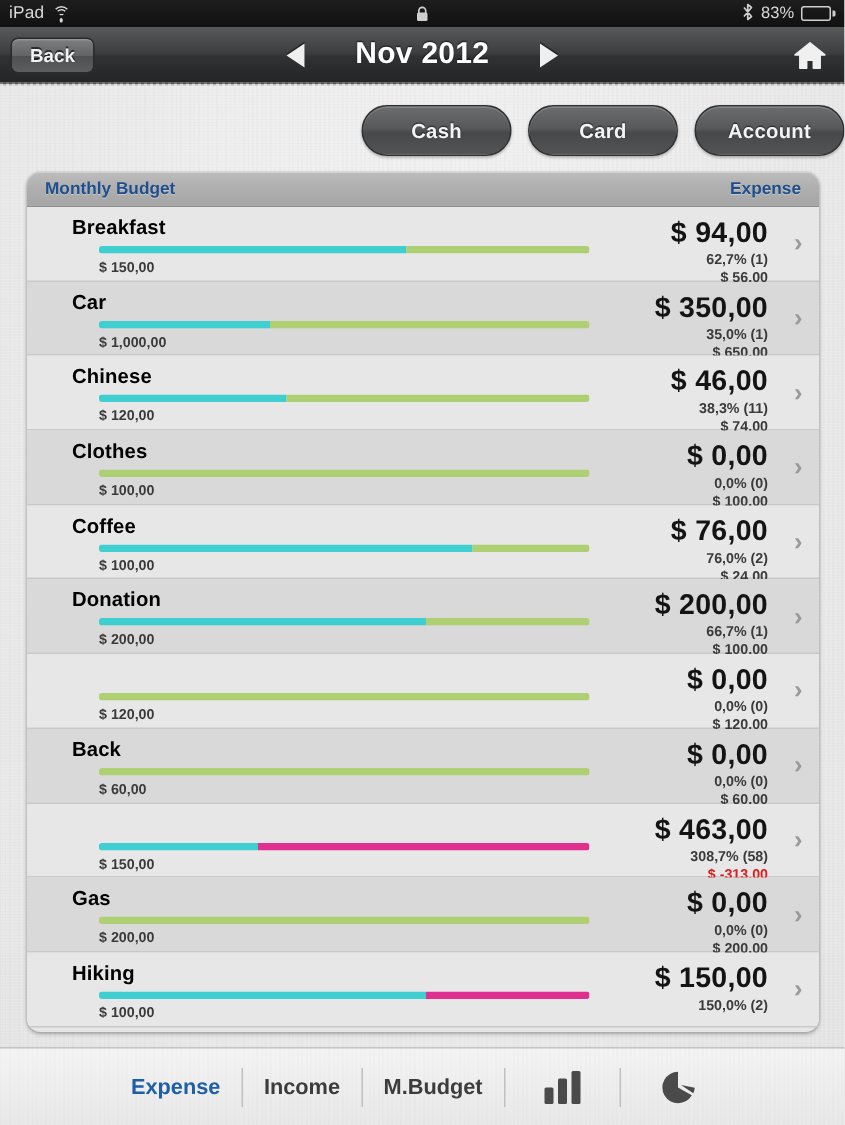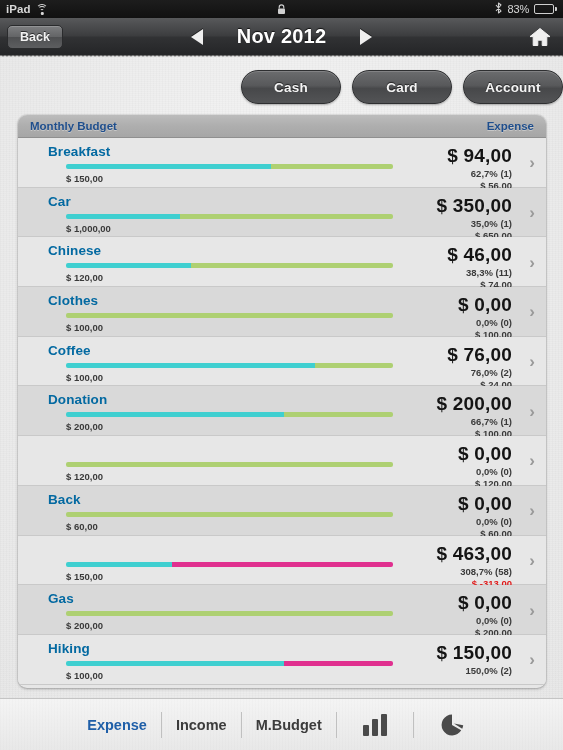--- a/index.html
+++ b/index.html
@@ -18,21 +18,21 @@
       repeating-linear-gradient(90deg, rgba(0,0,0,0.015) 0px, rgba(0,0,0,0.015) 1px, rgba(255,255,255,0.025) 1px, rgba(255,255,255,0.025) 3px),
       radial-gradient(ellipse at 50% 40%, #f6f6f6 0%, #e6e6e6 100%);
   }
 
   
   .statusbar {
     height:18px; background:linear-gradient(180deg,#1d1d1d 0%,#111 100%);
     display:flex; align-items:center; color:#d8d8d8;
     font-size:11px; padding:0 6px; position:relative;
   }
-  .sb-left { display:flex; align-items:center; gap:5px;font-weight:bold; }
+  .sb-left { display:flex; align-items:center; gap:5px; }
   .sb-device { font-size:11.5px; letter-spacing:.1px; }
   .sb-right { position:absolute; right:6px; display:flex; align-items:center; gap:5px; }
   .sb-pct { font-size:11px; }
   .sb-center { position:absolute; left:0; right:0; text-align:center; }
 
   .wifi-ico { display:inline-block; width:13px; height:11px; position:relative; }
   .wifi-ico i {
     position:absolute; left:50%; border:1.4px solid #d8d8d8;
     border-bottom-color:transparent; border-left-color:transparent; border-right-color:transparent;
     border-radius:50%; transform:translateX(-50%) rotate(0deg);
@@ -102,21 +102,21 @@
     text-shadow:0 1px 0 rgba(255,255,255,.35);
   }
   .rows { height:550px; overflow:hidden; }
 
   .row {
     position:relative; height:49.7px; padding:6px 12px 0 30px;
     border-bottom:1px solid #c9c9c9;
     background:#e7e7e7;
   }
   .row.alt { background:#d9d9d9; }
-  .row-title { font-size:13.5px; font-weight:bold; color:#0369a1; letter-spacing:.1px; }
+  .row-title { font-size:13.5px; font-weight:bold; color:#000000; letter-spacing:.1px; }
   .bar {
     position:absolute; left:48px; top:26px; width:327px; height:5px;
     border-radius:2px; overflow:hidden; display:flex;
     background:transparent;
   }
   .seg-c { height:100%; }
   .row-budget { position:absolute; left:48px; top:35px; font-size:9.5px; font-weight:bold; color:#3a3a3a; }
 
   .right {
     position:absolute; right:34px; top:7px; text-align:right;

